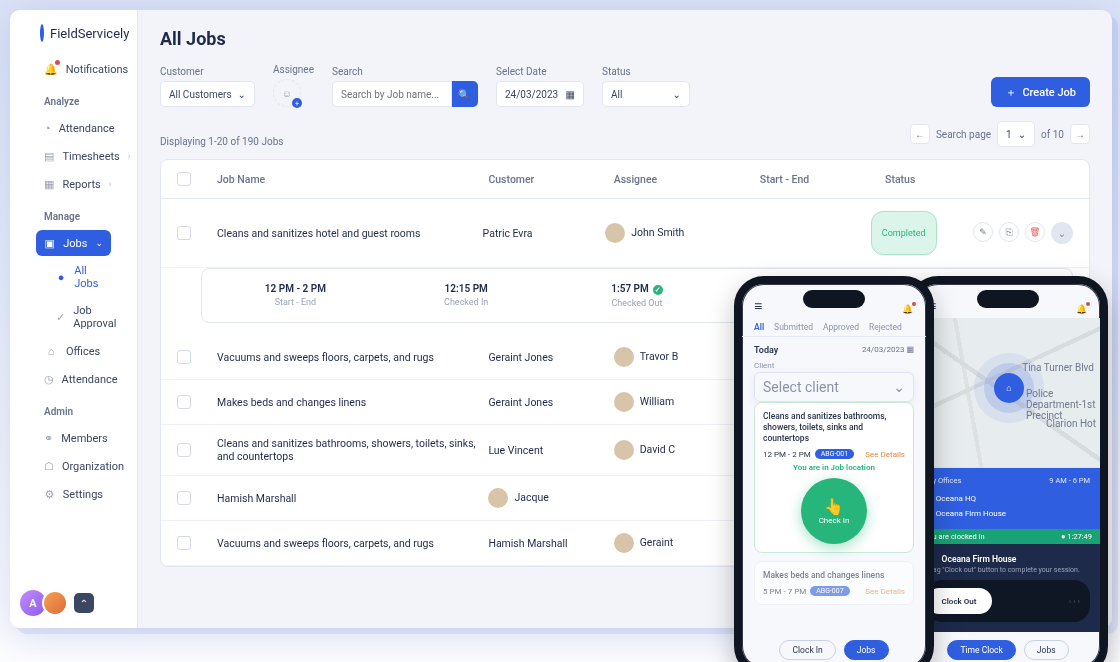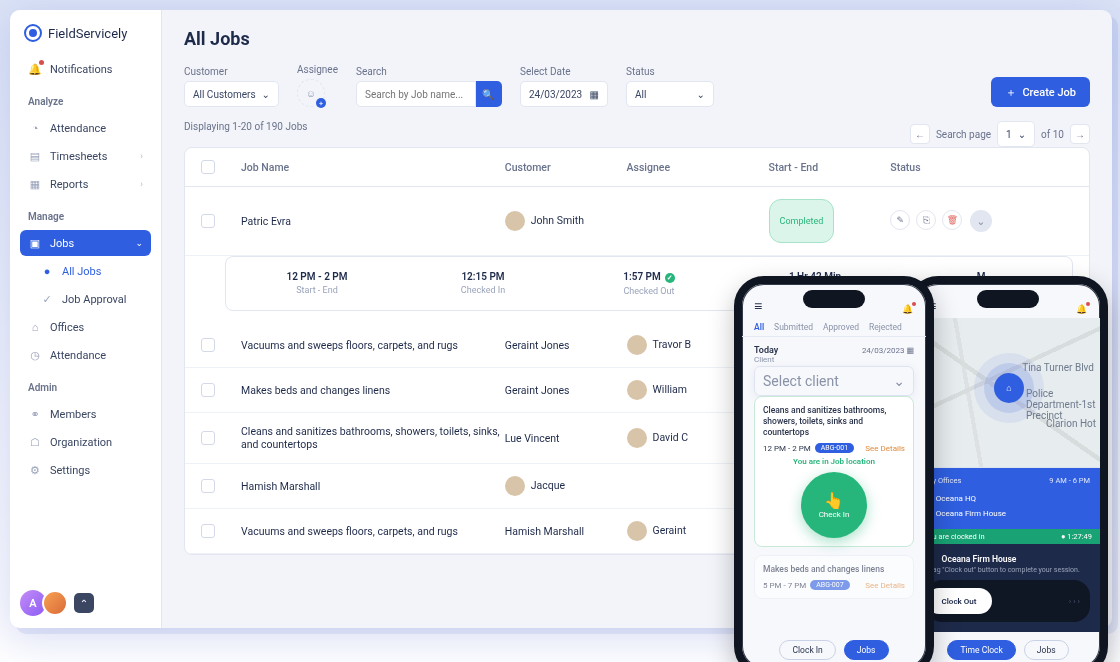--- a/index.html
+++ b/index.html
@@ -11,21 +11,21 @@
     --green:#26B57A;
     --green-light:#DCF5EA;
     --bg:#F2F4F9;
     --sidebar-bg:#FFFFFF;
     --shadow:rgba(48,73,191,.08);
   }
   *{box-sizing:border-box;font-family:-apple-system,BlinkMacSystemFont,"Segoe UI",Roboto,Helvetica,Arial,sans-serif;margin:0;padding:0}
   body{background:linear-gradient(180deg,#DCE4F6 0%,#F5F7FC 70%,#FFFFFF 100%);width:1120px;height:662px;overflow:hidden}
   .app{display:flex;width:1102px;height:618px;margin:10px 0 0 10px;background:var(--bg);border-radius:10px;overflow:hidden;box-shadow:0 8px 40px 4px rgba(60,85,200,.18), 6px 6px 0 0 rgba(60,85,200,.10)}
   
-  .sidebar{width:152px;background:var(--sidebar-bg);border-right:1px solid var(--border);padding:14px 10px;position:relative;font-size:11px}
+  .sidebar{width:128px;background:var(--sidebar-bg);border-right:1px solid var(--border);padding:14px 26px;position:relative;font-size:11px}
   .logo{display:flex;align-items:center;gap:6px;padding:0 4px 14px 4px}
   .logo-mark{width:18px;height:18px;border-radius:50%;border:2px solid var(--blue);position:relative}
   .logo-mark:after{content:"";position:absolute;inset:3px;border-radius:50%;background:var(--blue)}
   .logo-text{font-weight:700;font-size:13px;color:var(--text)}
   .logo-text span{font-weight:400}
   .side-item,.side-head{display:flex;align-items:center;gap:8px;padding:6px 8px;border-radius:6px;color:#3A4662;cursor:pointer;margin-bottom:2px}
   .side-head{font-size:10px;font-weight:600;color:#6A738C;cursor:default;margin-top:8px}
   .side-item.active{background:var(--blue);color:#fff}
   .side-sub{padding-left:20px}
   .side-sub.current{color:var(--blue)}
@@ -46,21 +46,21 @@
   .filters{display:flex;gap:18px;align-items:flex-end;margin-bottom:14px}
   .fgroup{display:flex;flex-direction:column;gap:4px;font-size:10px;color:#6A738C}
   .sel,.inp,.btn{height:26px;border:1px solid var(--border);border-radius:5px;background:#fff;font-size:10px;color:#3A4662;display:flex;align-items:center;padding:0 8px;gap:6px}
   .sel{min-width:88px;justify-content:space-between;cursor:pointer}
   .search-wrap{display:flex}
   .search-wrap .inp{width:120px;border-radius:5px 0 0 5px;color:#9AA3BA}
   .search-btn{width:26px;height:26px;background:var(--blue);border-radius:0 5px 5px 0;display:flex;align-items:center;justify-content:center;color:#fff}
   .create-btn{margin-left:auto;height:30px;padding:0 14px;background:var(--blue);color:#fff;border-radius:6px;display:flex;align-items:center;gap:6px;font-size:11px;font-weight:500;cursor:pointer;margin-top:14px}
   .assignee-pill{width:28px;height:28px;border-radius:50%;border:1px dashed var(--border);position:relative;display:flex;align-items:center;justify-content:center}
   .assignee-pill:after{content:"+";position:absolute;right:-2px;bottom:-2px;width:10px;height:10px;background:var(--blue);color:#fff;border-radius:50%;font-size:8px;display:flex;align-items:center;justify-content:center}
-  .result-bar{display:flex;align-items:flex-start;justify-content:space-between;font-size:10px;color:#6A738C;}
+  .result-bar{display:flex;align-items:flex-end;justify-content:space-between;font-size:10px;color:#6A738C;margin-bottom:12px}
   .pager{display:flex;align-items:center;gap:6px}
   .pg-btn{width:20px;height:20px;border:1px solid var(--border);border-radius:4px;display:flex;align-items:center;justify-content:center;background:#fff;cursor:pointer}
   
   .card{background:#fff;border:1px solid var(--border);border-radius:8px;overflow:hidden}
   .thead,.trow{display:grid;grid-template-columns:40px 2.6fr 1.2fr 1.4fr 1.2fr 1fr .8fr;align-items:center;padding:12px 16px;font-size:10.5px}
   .thead{color:#6A738C;border-bottom:1px solid var(--border);font-weight:500}
   .trow{border-bottom:1px solid #EEF1F8;color:var(--text)}
   .chk{width:14px;height:14px;border:1.5px solid #D3D9E8;border-radius:3px}
   .aimg{width:20px;height:20px;border-radius:50%;background:#D8C4A8;display:inline-block;vertical-align:middle;margin-right:6px}
   .status-pill{font-size:9px;padding:16px 10px;border-radius:12px;display:inline-block}
@@ -80,21 +80,21 @@
   .phone.p1{z-index:2}
   .phone.p2{margin-left:-26px;z-index:1}
   .notch{position:absolute;top:6px;left:50%;transform:translateX(-50%);width:62px;height:18px;background:#0F1621;border-radius:12px}
   .ph-top{height:34px;display:flex;align-items:flex-end;justify-content:space-between;padding:0 12px 4px 12px}
   .hamb{font-size:14px}
   .bell{position:relative}
   .bell:after{content:"";position:absolute;top:-2px;right:-2px;width:4px;height:4px;background:#D94C4C;border-radius:50%}
   .ph-tabs{display:flex;gap:10px;font-size:8.5px;padding:4px 12px;color:#8A93A8;border-bottom:1px solid #E6EAF4}
   .ph-tabs .act{color:var(--blue);font-weight:600}
   .ph-body{padding:8px 12px}
-  .today-row{display:flex;justify-content:space-between;align-items:center;font-weight:600;}
+  .today-row{display:flex;justify-content:space-between;align-items:flex-start;font-weight:600;margin-bottom:6px}
   .today-row .date{font-size:8px;color:#6A738C;font-weight:400}
   .ph-sel{border:1px solid #DDE3F0;border-radius:6px;padding:6px 8px;font-size:14px;color:#8A93A8;display:flex;justify-content:space-between;box-shadow:0 2px 8px rgba(40,60,120,.08)}
   .ph-card{border:1px solid #C8E9D7;border-radius:8px;padding:8px;background:#fff;margin-bottom:8px}
   .ph-card .title{font-size:8.5px;font-weight:500;line-height:1.3}
   .ph-card .meta{display:flex;align-items:center;gap:4px;margin-top:5px;font-size:8px}
   .tag{background:var(--blue);color:#fff;border-radius:8px;padding:1px 6px;font-size:7px}
   .see{margin-left:auto;color:#E08A3C;font-size:8px}
   .loc-msg{text-align:center;font-size:8px;color:var(--green);font-weight:600;margin:4px 0 6px}
   .checkin-btn{width:66px;height:66px;border-radius:50%;background:var(--green);margin:0 auto;display:flex;flex-direction:column;align-items:center;justify-content:center;color:#fff;font-size:8px;box-shadow:0 4px 14px rgba(38,181,122,.4)}
   .ph-card.fade{border-color:#E8ECF5;opacity:.6}
@@ -261,20 +261,21 @@
         <div>Job Name</div>
         <div>Customer</div>
         <div>Assignee</div>
         <div>Start - End</div>
         <div>Status</div>
         <div></div>
       </div>
 
       <div class="trow">
         <div class="chk"></div>
+        <div>Cleans and sanitizes hotel and guest rooms</div>
         <div>Patric Evra</div>
         <div><span class="aimg"></span><span>John Smith</span></div>
         <div></div>
         <div><span class="status-pill green">Completed</span></div>
         <div class="row-actions">
           <div class="rbtn">✎</div>
           <div class="rbtn">⎘</div>
           <div class="rbtn del">🗑</div>
           <div class="expand-pill">⌄</div>
         </div>

